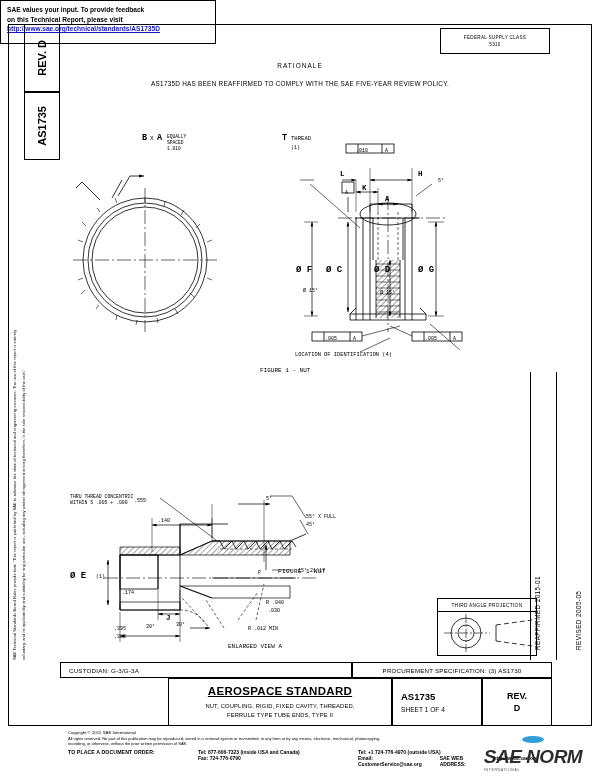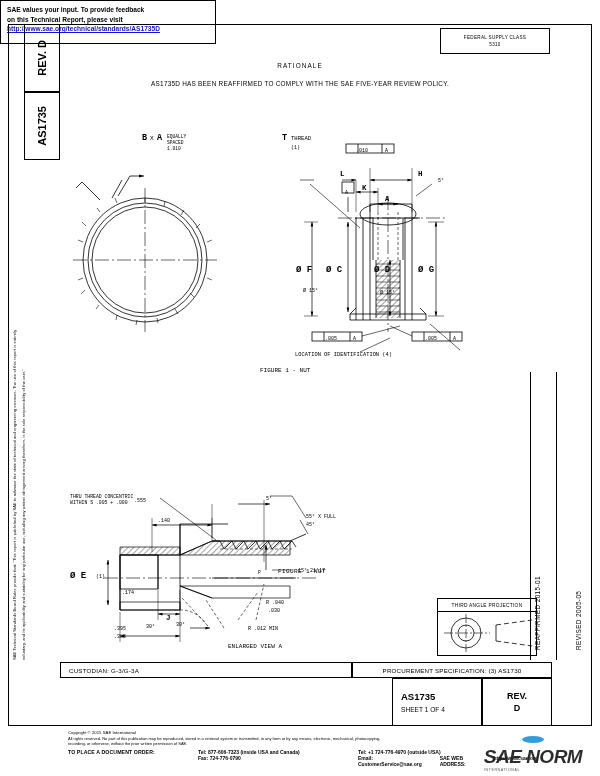--- a/index.html
+++ b/index.html
@@ -375,20 +375,27 @@
   </div>
 
   <div class="bx" id="tb-cust" style="display:flex;align-items:center;">
     <span>CUSTODIAN: G-3/G-3A</span>
   </div>
   <div class="bx ctr" id="tb-proc">
     <span>PROCUREMENT SPECIFICATION: (3) AS1730</span>
   </div>
 
 
+  <div class="bx" id="tb-mid" style="display:flex;flex-direction:column;align-items:center;justify-content:center;gap:5px;">
+    <div id="as-title">AEROSPACE STANDARD</div>
+    <div id="as-sub">
+      <div>NUT, COUPLING, RIGID, FIXED CAVITY, THREADED,</div>
+      <div>FERRULE  TYPE TUBE ENDS, TYPE II</div>
+    </div>
+  </div>
 
   <div class="bx" id="tb-num" style="display:flex;flex-direction:column;justify-content:center;padding-left:8px;gap:4px;">
     <div class="n">AS1735</div>
     <div class="s">SHEET 1 OF 4</div>
   </div>
 
   <div class="bx ctr" id="tb-rev">
     <div>
       <div class="r">REV.</div>
       <div class="r">D</div>

